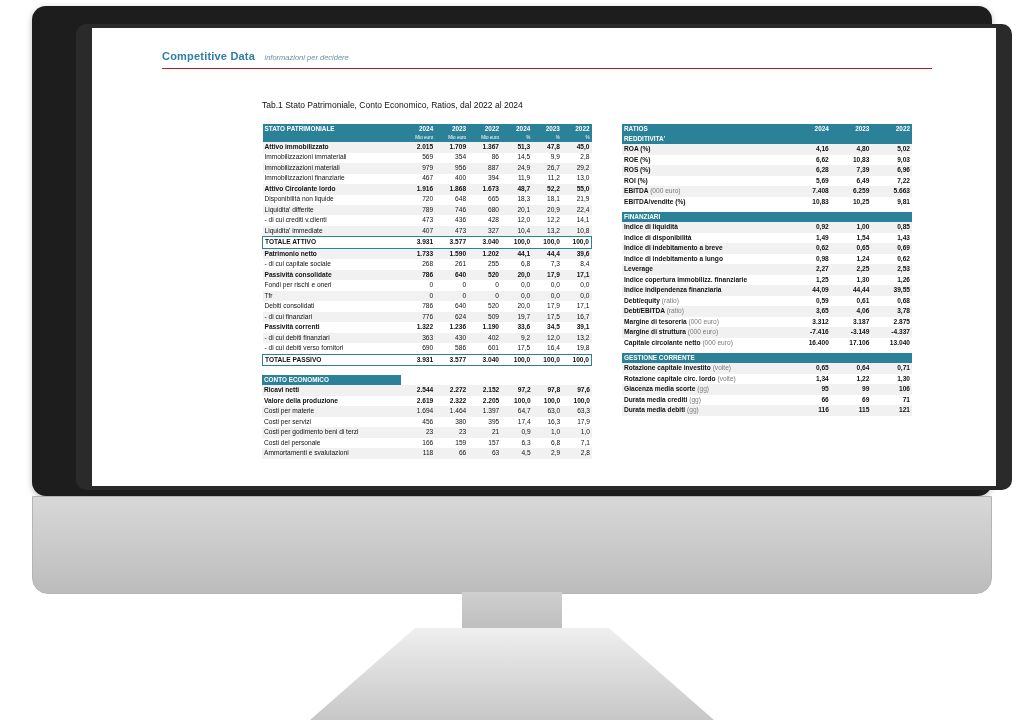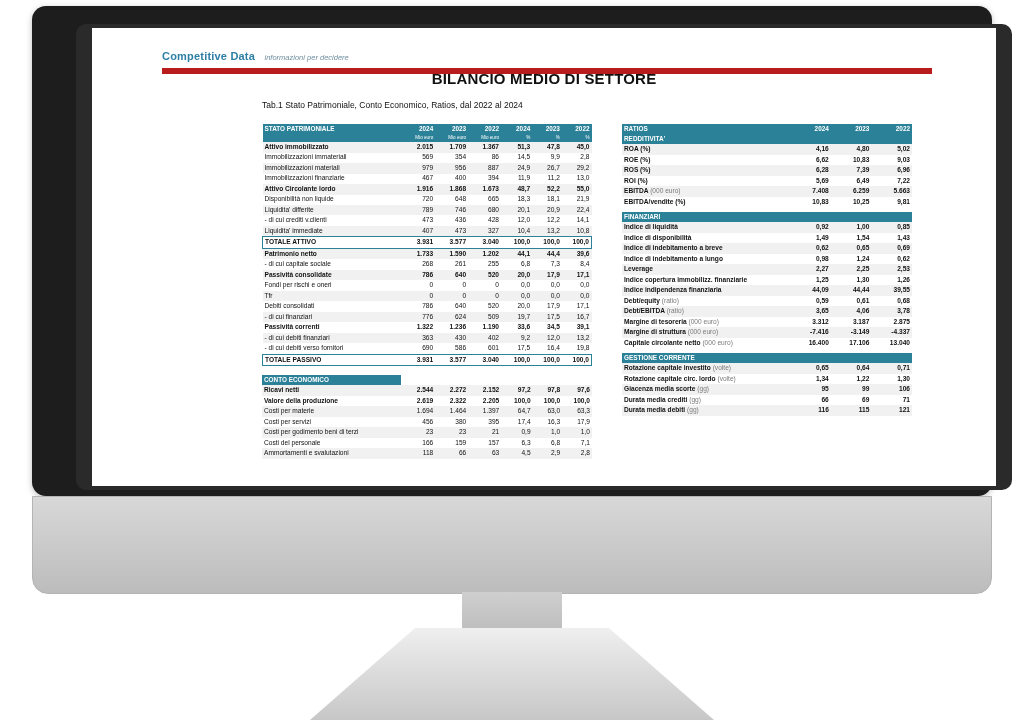--- a/index.html
+++ b/index.html
@@ -83,21 +83,21 @@
     left: 0; top: 0;
     width: 904px;
     height: 458px;
     background: #ffffff;
   }
   .brand-row {
     position: absolute;
     left: 70px;
     top: 18px;
     width: 770px;
-    border-bottom: 6px solid #b91c1c;
+    border-bottom: 1px solid #b91c1c;
     padding-bottom: 4px;
   }
   .brand-name {
     font-size: 11px;
     font-weight: bold;
     color: #2e7fa6;
     letter-spacing: .2px;
     display: inline-block;
   }
   .brand-tag {
@@ -192,21 +192,20 @@
     <div class="monitor-bezel-inner"></div>
     <div class="screen">
 
       <div class="page">
 
         <div class="brand-row">
           <span class="brand-name">Competitive Data</span>
           <span class="brand-tag">informazioni per decidere</span>
         </div>
 
-        <div class="doc-title">BILANCIO MEDIO DI SETTORE</div>
 
         <div class="tab-caption">Tab.1 Stato Patrimoniale, Conto Economico, Ratios, dal 2022 al 2024</div>
 
         <div class="col-left">
           <table class="fin">
             <colgroup>
               <col style="width:42%">
                 <col style="width:10.5%">
                 <col style="width:10%">
                 <col style="width:10%">

